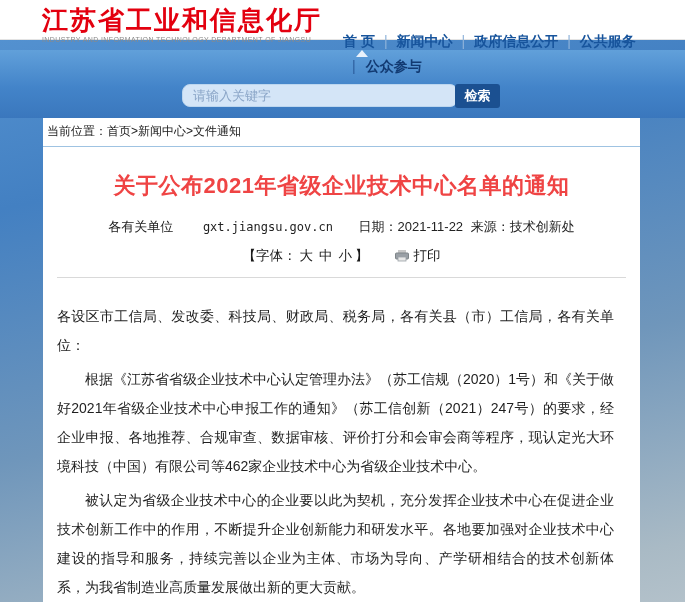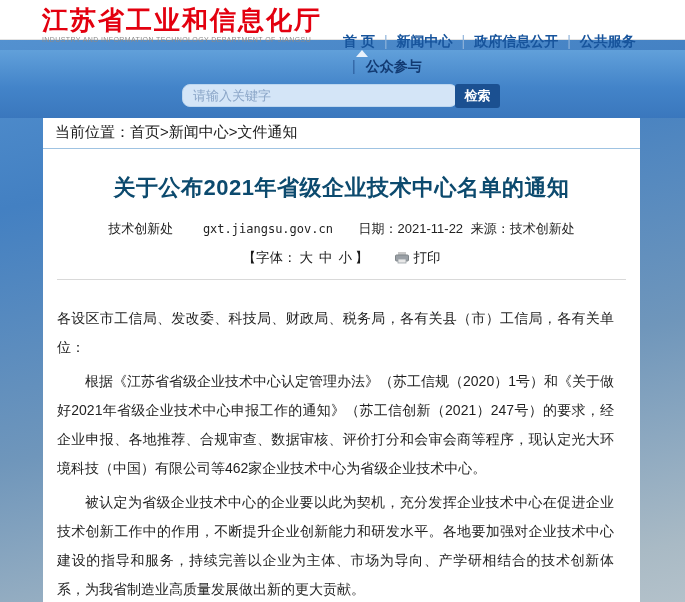--- a/index.html
+++ b/index.html
@@ -21,24 +21,24 @@
   .banner { position:absolute; top:50px; left:0; width:685px; height:68px; background:linear-gradient(180deg,#61a0da 0%,#4384c9 55%,#3a77bd 100%); }
   .nav2 { position:absolute; top:8px; left:352px; font-size:14px; font-weight:bold; color:#123a72; white-space:nowrap; }
   .nav2 a { color:#123a72; text-decoration:none; cursor:pointer; }
   .nav2 .nav-sep { color:#2c5d9d; margin:0 10px 0 0; }
   .search-input { position:absolute; top:34px; left:170px; width:276px; height:23px; background:#d4e5f7; border:1px solid #bcd6ef; border-radius:8px; padding:0 10px; font-size:13px; color:#2c4f7c; outline:none; font-family:"Liberation Sans",sans-serif;margin-left:12px; }
   .search-input::placeholder { color:#8aa5c7; }
   .search-btn { position:absolute; top:34px; left:455px; width:45px; height:24px; background:#1b5091; color:#ffffff; border:none; border-radius:3px; font-size:13px; font-weight:bold; cursor:pointer; font-family:"Liberation Sans",sans-serif; }
 
   
   .content { position:absolute; top:118px; left:43px; width:597px; height:484px; background:#ffffff; }
-  .breadcrumb { padding:5px 20px 6px 12px; font-size:15px; color:#1a1a1a; border-bottom:1px solid #9fc3e2; }
+  .breadcrumb { padding:5px 20px 6px 4px; font-size:12px; color:#1a1a1a; border-bottom:1px solid #9fc3e2; }
   .breadcrumb a { color:#1a1a1a; text-decoration:none; cursor:pointer; }
   .article { padding:0 14px; }
-  .art-title { margin-top:24px; text-align:center; font-size:22px; font-weight:600; color:#0c4a6e; letter-spacing:0.5px; }
+  .art-title { margin-top:24px; text-align:center; font-size:22px; font-weight:600; color:#ef4444; letter-spacing:0.5px; }
   .art-meta { margin-top:17px; text-align:center; font-size:13px; color:#222222; }
   .art-meta .site { font-family:"DejaVu Sans Mono",monospace; font-size:12px; margin:0 22px 0 26px; }
   .art-meta .datesrc { margin-left:4px; }
   .font-line { margin-top:11px; text-align:center; font-size:13.5px; color:#1a1a1a; }
   .font-line a { color:#1a1a1a; text-decoration:none; cursor:pointer; margin:0 3px; }
   .print-wrap { margin-left:26px; cursor:pointer;margin-top:44px; }
   .printer-icon { display:inline-block; vertical-align:-2px; margin-right:5px; }
   .divider { margin-top:12px; border:none; border-top:1px solid #d9d9d9; }
   .doc-num { margin-top:19px; text-align:center; font-size:14.5px; color:#000000; }
   .body-text { margin-top:24px; font-size:14px; color:#1f1f1f; line-height:29px; text-align:justify; }
@@ -71,21 +71,21 @@
 
   <div class="content">
     <div class="breadcrumb">
       <span>当前位置：</span><a>首页</a><span>&gt;</span><a>新闻中心</a><span>&gt;</span><a>文件通知</a>
     </div>
 
     <div class="article">
       <h1 class="art-title">关于公布2021年省级企业技术中心名单的通知</h1>
 
       <div class="art-meta">
-        <span>技术创新处</span>
+        <span>各有关单位</span>
         <span class="site">gxt.jiangsu.gov.cn</span>
         <span>日期：2021-11-22</span>
         <span class="datesrc">来源：技术创新处</span>
       </div>
 
       <div class="font-line">
         <span>【字体：</span><a>大</a><a>中</a><a>小</a><span>】</span><span class="print-wrap"><span class="printer-icon"><svg width="14" height="12" viewBox="0 0 14 12">
                 <rect x="3" y="0" width="8" height="3" fill="#c8c8c8"></rect>
                 <rect x="0.5" y="3" width="13" height="6" rx="1" fill="#9aa0a6" stroke="#7f8589" stroke-width="1"></rect>
                 <rect x="3" y="7" width="8" height="4" fill="#e8e8e8" stroke="#9aa0a6" stroke-width="0.8"></rect>

